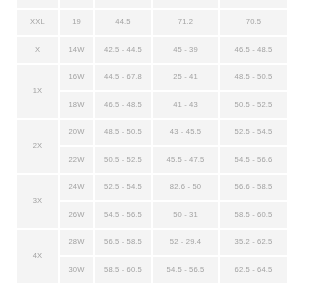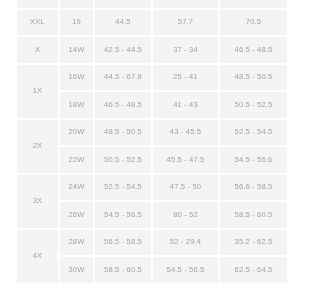--- a/index.html
+++ b/index.html
@@ -69,28 +69,28 @@
           <td class="ghost-row"></td>
           <td class="ghost-row"></td>
           <td class="ghost-row"></td>
           <td class="ghost-row"></td>
           <td class="ghost-row"></td>
         </tr>
         <tr>
           <td class="group-cell">XXL</td>
           <td>19</td>
           <td>44.5</td>
-          <td>57.7</td>
+          <td>71.2</td>
           <td>70.5</td>
         </tr>
         <tr>
           <td class="group-cell">X</td>
           <td>14W</td>
           <td>42.5 - 44.5</td>
-          <td>37 - 34</td>
+          <td>45 - 39</td>
           <td>46.5 - 48.5</td>
         </tr>
         <tr>
           <td rowspan="2" class="group-cell">1X</td>
           <td>16W</td>
           <td>44.5 - 67.8</td>
           <td>25 - 41</td>
           <td>48.5 - 50.5</td>
         </tr>
         <tr>
@@ -109,27 +109,27 @@
         <tr>
           <td>22W</td>
           <td>50.5 - 52.5</td>
           <td>45.5 - 47.5</td>
           <td>54.5 - 56.6</td>
         </tr>
         <tr>
           <td rowspan="2" class="group-cell">3X</td>
           <td>24W</td>
           <td>52.5 - 54.5</td>
-          <td>47.5 - 50</td>
+          <td>82.6 - 50</td>
           <td>56.6 - 58.5</td>
         </tr>
         <tr>
           <td>26W</td>
           <td>54.5 - 56.5</td>
-          <td>80 - 52</td>
+          <td>50 - 31</td>
           <td>58.5 - 60.5</td>
         </tr>
         <tr>
           <td rowspan="2" class="group-cell">4X</td>
           <td>28W</td>
           <td>56.5 - 58.5</td>
           <td>52 - 29.4</td>
           <td>35.2 - 62.5</td>
         </tr>
         <tr>

